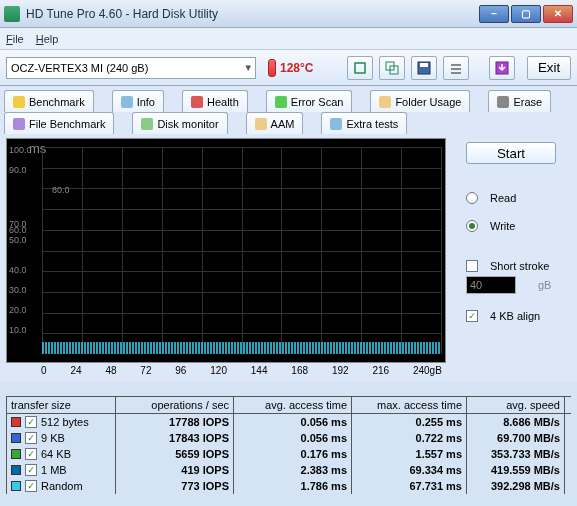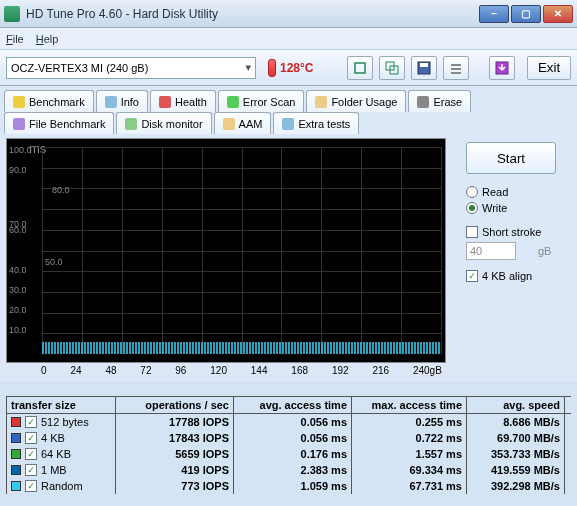--- a/index.html
+++ b/index.html
@@ -15,45 +15,45 @@
 .menu-item u { text-decoration: underline; }
 .toolbar { height: 36px; background: linear-gradient(#f4f8ff,#dce8f8); display: flex; align-items: center; padding: 0 6px; gap: 6px; border-bottom: 1px solid #9ab; }
 .drive-select { width: 250px; height: 22px; border: 1px solid #8aa; background: #fff; padding: 0 4px; display: flex; align-items: center; justify-content: space-between; }
 .drive-select::after { content: "▾"; color: #555; }
 .temp { display: flex; align-items: center; gap: 4px; margin-left: 6px; }
 .temp-icon { width: 8px; height: 18px; background: linear-gradient(#f66,#d33); border-radius: 3px; border: 1px solid #a22; }
 .temp-val { color: #c22; font-weight: bold; font-size: 12px; }
 .tool-spacer { flex: 1; }
 .icon-btn { width: 26px; height: 24px; border: 1px solid #9ab; background: linear-gradient(#fff,#e0ecf8); border-radius: 2px; display: flex; align-items: center; justify-content: center; }
 .exit-btn { width: 44px; height: 24px; border: 1px solid #9ab; background: linear-gradient(#fff,#e0ecf8); border-radius: 2px; margin-left: 6px; }
-.tabs-row { display: flex; padding: 4px 4px 0 4px; gap: 0; background: #dce8f8; flex-wrap: wrap; }
+.tabs-row { display: flex; padding: 4px 4px 0 4px; gap: 16px; background: #dce8f8; flex-wrap: wrap; }
 .tab { height: 22px; padding: 0 8px; border: 1px solid #9ab; border-bottom: none; background: linear-gradient(#fcfeff,#eaf2fc); border-radius: 3px 3px 0 0; display: flex; align-items: center; gap: 4px; margin-right: 2px; font-size: 11px; }
 .tab.active { background: #fff; position: relative; z-index: 2; }
 .tab-icon { width: 12px; height: 12px; border-radius: 2px; }
 .content { background: #dce8f8; padding: 4px 6px 6px 6px; display: flex; gap: 8px; }
 .left-panel { flex: 1; }
 .chart { width: 440px; height: 225px; background: #000; border: 1px solid #888; position: relative; }
 .chart-ylabel { position: absolute; left: 2px; color: #888; font-size: 9px; }
 .chart-ms { position: absolute; left: 22px; top: 2px; color: #888; font-size: 13px; }
 .chart-grid { position: absolute; left: 35px; right: 4px; top: 8px; bottom: 8px; }
 .gridline-h { position: absolute; left: 0; right: 0; height: 1px; background: #333; }
 .gridline-v { position: absolute; top: 0; bottom: 0; width: 1px; background: #333; }
 .scatter { position: absolute; left: 35px; right: 4px; bottom: 8px; height: 12px; background: repeating-linear-gradient(90deg, #3ce 0 2px, transparent 2px 3px); opacity: 0.8; }
 .x-axis { display: flex; justify-content: space-between; padding: 2px 4px 0 35px; font-size: 10px; width: 440px; }
 .right-panel { width: 105px; padding-top: 4px; }
-.start-btn { width: 90px; height: 32px; border: 1px solid #8aa; background: linear-gradient(#fff,#e4f0ff); border-radius: 3px; margin-bottom: 12px; }
-.radio-row, .check-row { display: flex; align-items: center; gap: 4px; margin-bottom: 4px; font-size: 11px; }
+.start-btn { width: 90px; height: 22px; border: 1px solid #8aa; background: linear-gradient(#fff,#e4f0ff); border-radius: 3px; margin-bottom: 12px; }
+.radio-row, .check-row { display: flex; align-items: center; gap: 12px; margin-bottom: 4px; font-size: 11px; margin-top: 16px; }
 .radio { width: 12px; height: 12px; border: 1px solid #678; border-radius: 50%; background: #fff; display: flex; align-items: center; justify-content: center; }
 .radio.on::after { content: ""; width: 6px; height: 6px; background: #3a7c3a; border-radius: 50%; }
 .check { width: 12px; height: 12px; border: 1px solid #678; background: #fff; display: flex; align-items: center; justify-content: center; font-size: 9px; color: #3a7c3a; }
 .stroke-row { display: flex; gap: 4px; margin: 4px 0 10px 0; }
-.stroke-input { width: 50px; height: 18px; border: 1px solid #aaa; background: #ffffff; color: #888; padding: 0 3px; font-size: 11px; }
+.stroke-input { width: 50px; height: 18px; border: 1px solid #aaa; background: #000000; color: #888; padding: 0 3px; font-size: 11px; }
 .stroke-unit { color: #888; align-self: center; margin-left: 18px; }
 .table-wrap { margin: 14px 6px 0 6px; }
-.thead { display: flex; font-weight: bold; font-size: 11px; border-bottom: 1px solid #555; border-top: 1px solid #555; align-items: flex-end; }
+.thead { display: flex; font-weight: normal; font-size: 11px; border-bottom: 1px solid #555; border-top: 1px solid #555; align-items: flex-end; }
 .thead > div, .trow > div { padding: 2px 4px; border-right: 1px solid #555; }
 .col-ts { width: 110px; border-left: 1px solid #555; }
 .col-ops { width: 118px; text-align: right; }
 .col-avg { width: 118px; text-align: right; }
 .col-max { width: 115px; text-align: right; }
 .col-spd { width: 98px; text-align: right; }
 .trow { display: flex; font-size: 11px; }
 .trow .col-ts { display: flex; align-items: center; gap: 4px; font-weight: normal; }
 .trow .col-ops, .trow .col-avg, .trow .col-max, .trow .col-spd { font-weight: bold; }
 .sq { width: 10px; height: 10px; border: 1px solid #333; }
@@ -192,21 +192,21 @@
           <div class="gridline-v" style="left: 90%;"></div>
           <div class="gridline-v" style="left: 100%;"></div>
         </div>
       <div class="scatter"></div>
       <div id="yticks">
           <span class="chart-ylabel" style="top: 6px;">100.0</span>
           <span class="chart-ylabel" style="top: 26px;">90.0</span>
           <span class="chart-ylabel" style="top: 46px; margin-left: 43px;">80.0</span>
           <span class="chart-ylabel" style="top: 80px;">70.0</span>
           <span class="chart-ylabel" style="top: 86px;">60.0</span>
-          <span class="chart-ylabel" style="top: 118px; margin-left: 36px;">50.0</span>
+          <span class="chart-ylabel" style="top: 96px;">50.0</span>
           <span class="chart-ylabel" style="top: 126px;">40.0</span>
           <span class="chart-ylabel" style="top: 146px;">30.0</span>
           <span class="chart-ylabel" style="top: 166px;">20.0</span>
           <span class="chart-ylabel" style="top: 186px;">10.0</span>
         </div>
     </div>
     <div class="x-axis" id="xticks">
         <span>0</span>
         <span>24</span>
         <span>48</span>
@@ -263,21 +263,21 @@
         </div>
         <div class="col-ops">17788 IOPS</div>
         <div class="col-avg">0.056 ms</div>
         <div class="col-max">0.255 ms</div>
         <div class="col-spd">8.686 MB/s</div>
       </div>
       <div class="trow">
         <div class="col-ts">
           <span class="sq" style="background:#36c"></span>
           <span class="check">✓</span>
-          <span>4 KB</span>
+          <span>9 KB</span>
         </div>
         <div class="col-ops">17843 IOPS</div>
         <div class="col-avg">0.056 ms</div>
         <div class="col-max">0.722 ms</div>
         <div class="col-spd">69.700 MB/s</div>
       </div>
       <div class="trow">
         <div class="col-ts">
           <span class="sq" style="background:#3a3"></span>
           <span class="check">✓</span>
@@ -299,18 +299,18 @@
         <div class="col-max">69.334 ms</div>
         <div class="col-spd">419.559 MB/s</div>
       </div>
       <div class="trow">
         <div class="col-ts">
           <span class="sq" style="background:#3ce"></span>
           <span class="check">✓</span>
           <span>Random</span>
         </div>
         <div class="col-ops">773 IOPS</div>
-        <div class="col-avg">1.059 ms</div>
+        <div class="col-avg">1.786 ms</div>
         <div class="col-max">67.731 ms</div>
         <div class="col-spd">392.298 MB/s</div>
       </div>
     </div>
 </div>
 
 </body></html>

